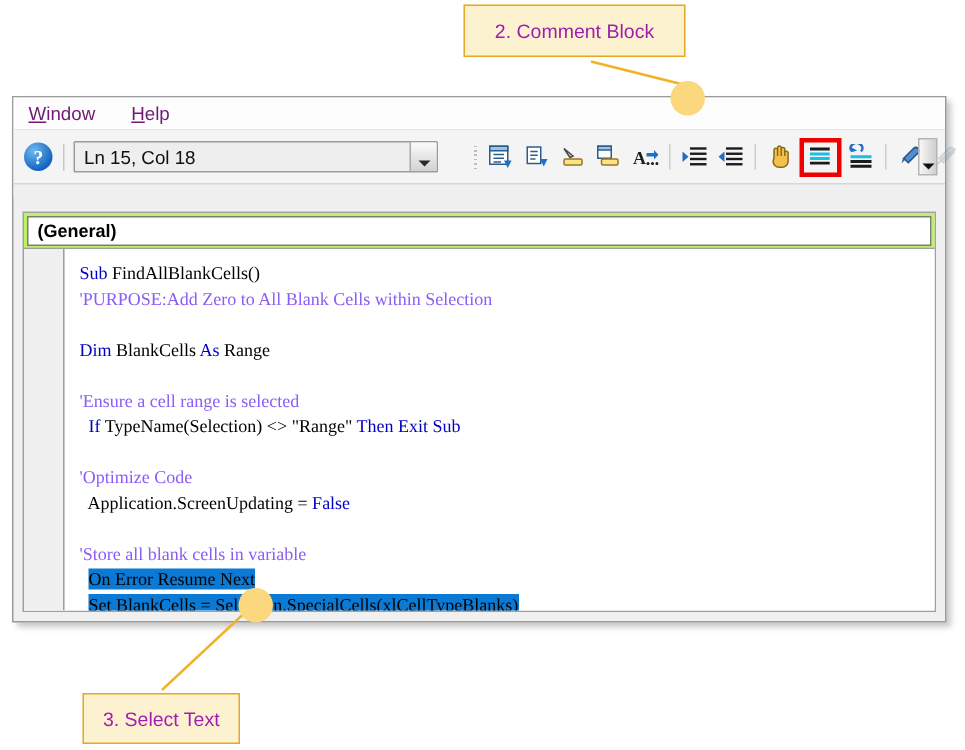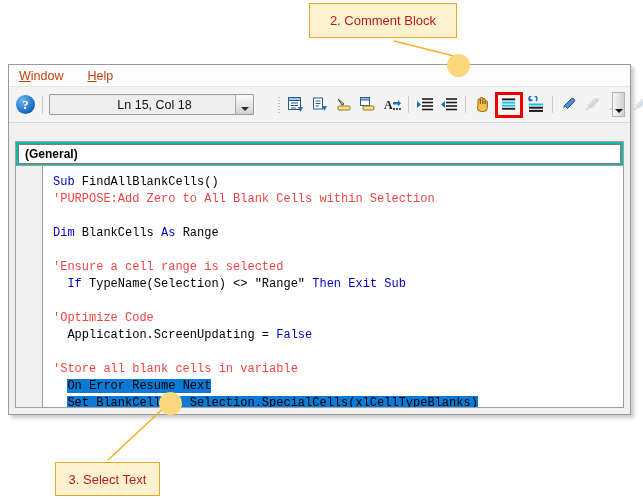--- a/index.html
+++ b/index.html
@@ -18,21 +18,21 @@
     box-sizing:border-box;
     box-shadow:3px 3px 4px rgba(0,0,0,.22);
   }
 
   
   #menu-bar{
     height:22px;background:#fdfdfd;border-bottom:1px solid #e6e6e6;
     display:flex;align-items:center;padding-left:8px;box-sizing:border-box;
   }
   .menu-item{
-    font-size:12.5px;color:#c2410c;padding:2px 10px 2px 2px;margin-right:12px;
+    font-size:12.5px;color:#701a75;padding:2px 10px 2px 2px;margin-right:12px;
     white-space:nowrap;
   }
   .menu-item .acc{text-decoration:underline;}
 
   
   #toolbar{
     height:36px;background:#f4f4f4;
     border-bottom:1px solid #d6d6d6;
     display:flex;align-items:center;box-sizing:border-box;
     position:relative;
@@ -41,25 +41,24 @@
   
   #help-btn{
     width:19px;height:19px;border-radius:50%;
     background:radial-gradient(circle at 35% 30%,#6fb9f0,#1565c0 70%);
     color:#fff;font-size:13px;font-weight:bold;line-height:19px;text-align:center;
     margin-left:7px;flex:none;
     font-family:"Liberation Serif",serif;
   }
   #toolsep1{width:1px;height:18px;background:#c8c8c8;margin:0 6px 0 7px;flex:none;}
   #lncol-combo{
-    width:205px;height:21px;background:#eeeeee;
+    width:243px;height:21px;background:#eeeeee;
     border:1px solid #9c9c9c;border-radius:1px;
     display:flex;align-items:center;box-sizing:border-box;position:relative;
     flex:none;
-    justify-content:center;
   }
   #lncol-text{font-size:12.5px;color:#111;padding-left:6px;white-space:nowrap;}
   #lncol-arrow{
     position:absolute;right:0px;top:0px;width:17px;height:19px;
     background:linear-gradient(#fbfbfb,#d2d2d2);
     border-left:1px solid #a8a8a8;
     display:flex;align-items:flex-end;justify-content:center;
   }
   .tri-down{
     width:0;height:0;border-left:4px solid transparent;border-right:4px solid transparent;
@@ -96,51 +95,51 @@
   
   #gray-strip{height:9px;background:#f0f0f0;}
 
   
   #code-pane{
     position:absolute;left:6px;top:76px;right:6px;bottom:6px;
     background:#ffffff;border:1px solid #a0a0a0;box-sizing:border-box;
     display:flex;flex-direction:column;
   }
   #proc-bar{
-    height:23px;background:#14b8a6;display:flex;
+    height:23px;background:#bef264;display:flex;
     padding:2px 2px 1px 2px;box-sizing:border-box;flex:none;
   }
   #general-combo{
     flex:1;height:20px;background:#ffffff;border:1px solid #7d7d7d;
     display:flex;align-items:center;box-sizing:border-box;
   }
   #general-text{font-size:12px;font-weight:bold;color:#000;padding-left:6px;}
   #code-split{height:1px;background:#9e9e9e;flex:none;}
 
   #code-body{flex:1;display:flex;background:#ffffff;overflow:hidden;position:relative;}
   #margin-indicator{
     width:26px;background:#f0f0f0;border-right:1px solid #9e9e9e;flex:none;
   }
   #code-text{
     flex:1;padding:8px 0 0 10px;box-sizing:border-box;
-    font-family:Liberation Mono, monospace;
+    font-family:Liberation Serif, serif;
     font-size:12px;line-height:17px;color:#000080;
     white-space:pre;
   }
   .cline{height:17px;}
   .kw{color:#0000c0;}
-  .cm{color:#ef4444;}
+  .cm{color:#8b5cf6;}
   .id{color:#000000;}
   .sel{background:#0b7ad4;color:#ffffff;}
   .sel .kw,.sel .cm,.sel .id{color:#000000;}
 
   
   .callout{
     position:absolute;background:#fdf2d0;border:1px solid #e5a822;
-    font-size:13px;color:#b91c1c;
+    font-size:13px;color:#a21caf;
     display:flex;align-items:center;justify-content:center;
     box-sizing:border-box;
   }
   #callout-2{left:309px;top:3px;width:148px;height:35px;}
   #callout-1{left:55px;top:462px;width:105px;height:34px;}
 
   .dot{
     position:absolute;width:23px;height:23px;border-radius:50%;
     background:#fbd77e;
   }

